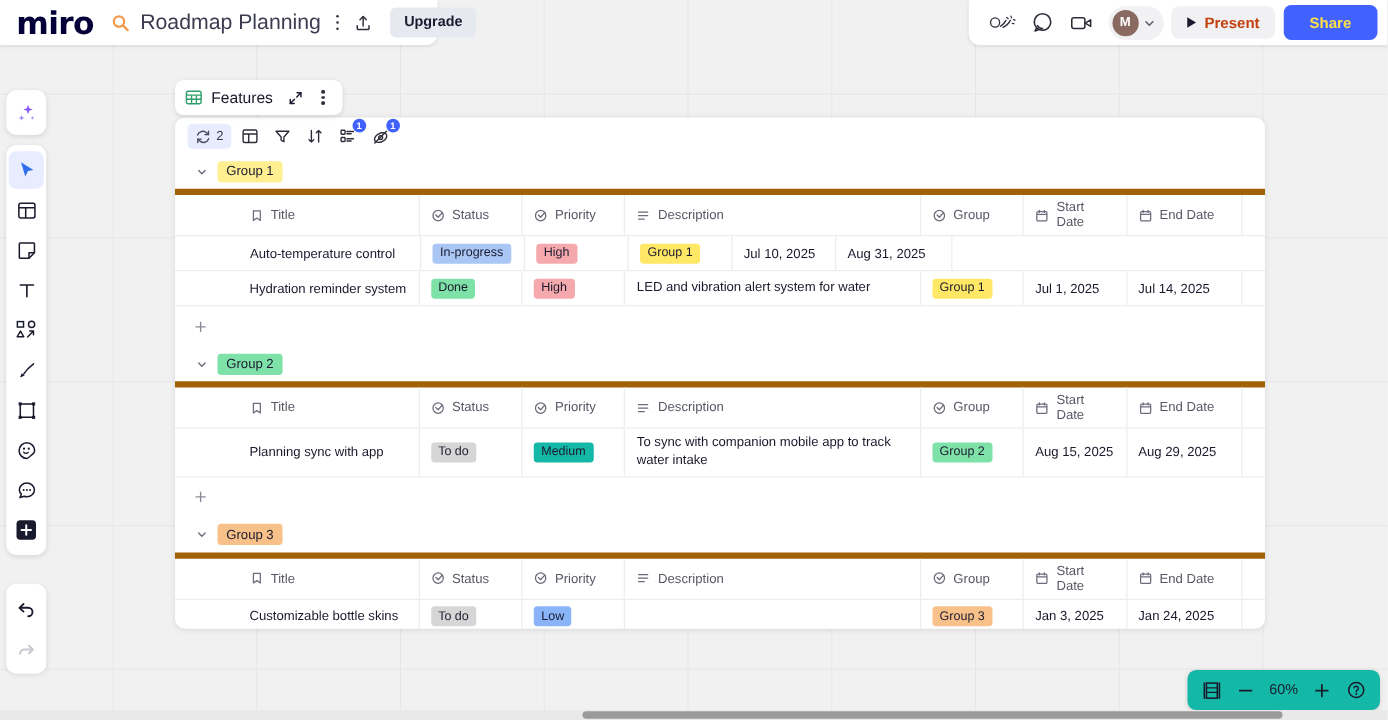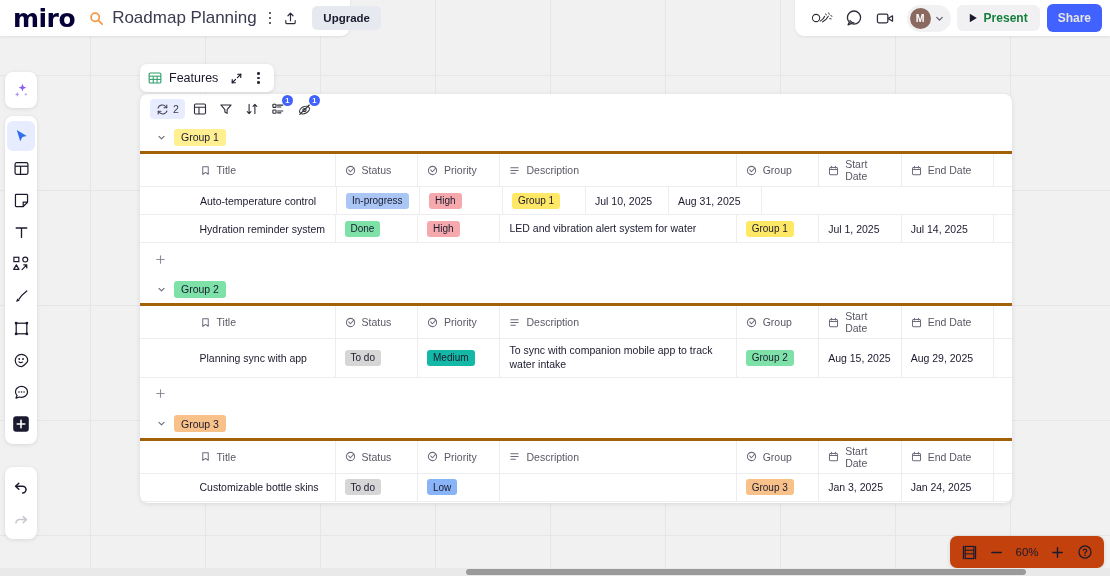--- a/index.html
+++ b/index.html
@@ -75,28 +75,28 @@
   .avatar {
     width: 21px; height: 21px; border-radius: 50%;
     background: #8a6a60; color: #fff;
     font-size: 10.5px; font-weight: 700;
     display:flex; align-items:center; justify-content:center;
   }
   .present-btn {
     display:flex; align-items:center; gap:6px;
     background: #f1f1f3; border-radius: 6px;
     padding: 6px 12px; cursor: pointer; border: none;
-    font-size: 12px; font-weight: 700; color: #15803d;
+    font-size: 12px; font-weight: 700; color: #c2410c;
     font-family: "Liberation Sans", sans-serif;
     margin-right: 5px;
   }
   .share-btn {
-    background: #4262ff; color: #e5e5e5;
+    background: #4262ff; color: #fde047;
     font-size: 12px; font-weight: 700;
-    padding: 7px 11px; border-radius: 6px; border: none; cursor: pointer;
+    padding: 7px 21px; border-radius: 6px; border: none; cursor: pointer;
     font-family: "Liberation Sans", sans-serif;
   }
 
   
   #sidebar-ai {
     position: absolute; left: 5px; top: 72px;
     width: 32px; height: 36px;
     background: #fff; border-radius: 8px;
     display:flex; align-items:center; justify-content:center;
     box-shadow: 0 1px 4px rgba(0,0,0,.10);
@@ -177,21 +177,21 @@
     display: flex; align-items: center; gap: 7px;
     padding: 6px 0 6px 16px; height: 28px;
   }
   .chev { cursor: pointer; display:flex; }
   .grp-chip {
     font-size: 10.5px; color: #1a1a2e;
     padding: 2.5px 7px; border-radius: 3px;
     white-space: nowrap;
   }
 
-  .grp-table { border-top: 3px solid #a16207; }
+  .grp-table { border-top: 5px solid #a16207; }
   .row {
     display: flex; align-items: stretch;
     border-bottom: 1px solid #ededf0;
     min-height: 28px;
   }
   .row.hdr { min-height: 26px; }
   .cell {
     display: flex; align-items: center;
     padding: 5px 9px;
     border-right: 1px solid #ededf0;
@@ -222,21 +222,21 @@
   .desc-txt { line-height: 1.32; }
   .addrow {
     display:flex; align-items:center;
     height: 32px; padding-left: 15px;
   }
 
   
   #zoombar {
     position: absolute; right: 6px; bottom: 8px;
     height: 32px;
-    background: #c2410c; border-radius: 7px;
+    background: #14b8a6; border-radius: 7px;
     display:flex; align-items:center; gap: 2px;
     padding: 0 7px;
     box-shadow: 0 1px 4px rgba(0,0,0,.13);
     z-index: 40;
     margin-left: 8px;
   }
   .zb-btn { width: 25px; height: 25px; display:flex; align-items:center; justify-content:center; cursor:pointer; border-radius:5px; }
   .zb-pct { font-size: 11.5px; color: #1a1a2e; min-width: 32px; text-align:center; cursor:pointer; }
 
   

